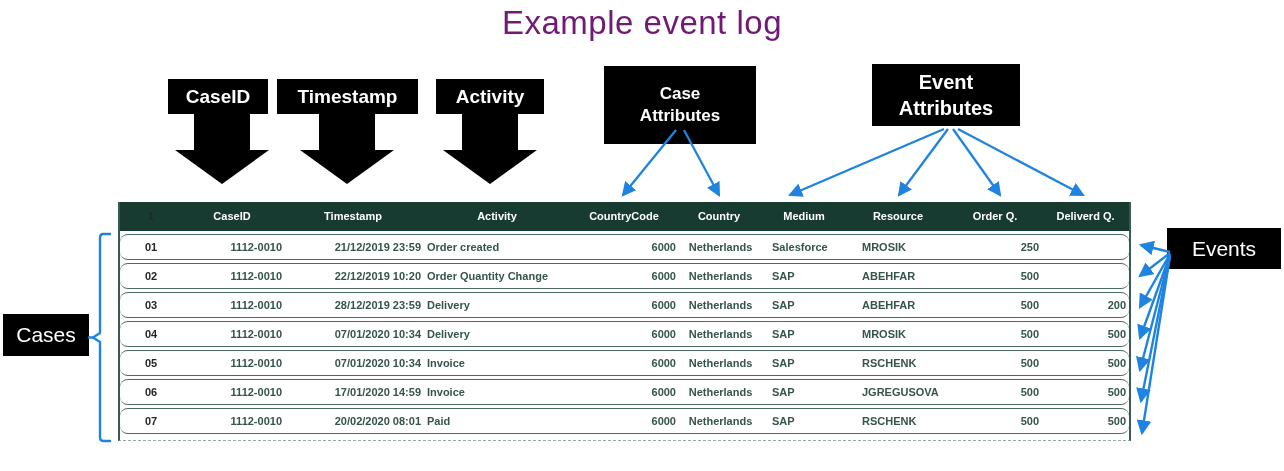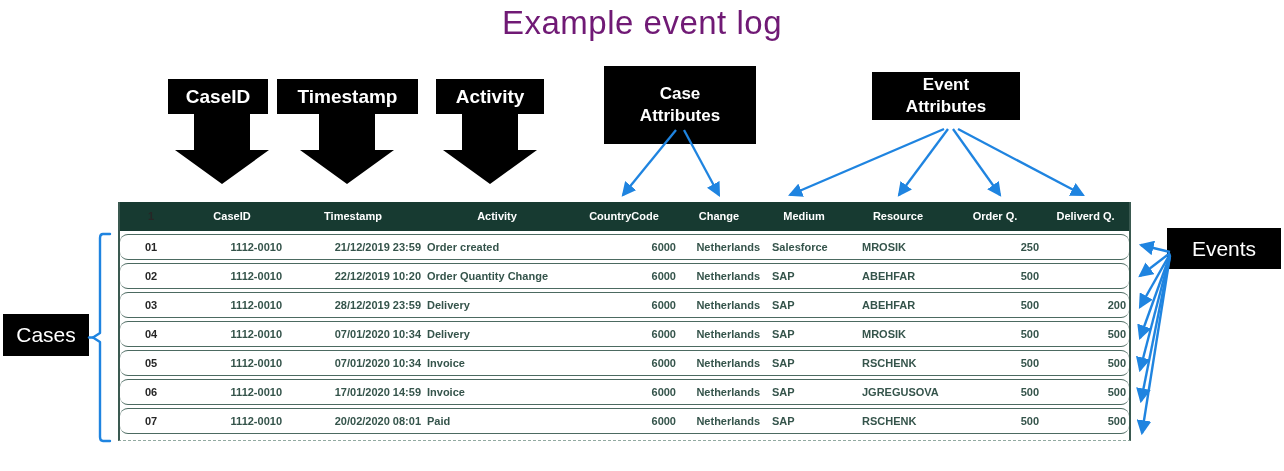--- a/index.html
+++ b/index.html
@@ -15,21 +15,21 @@
   
   .blackbox{
     position:absolute;background:#000;color:#fff;display:flex;
     align-items:center;justify-content:center;text-align:center;
   }
   .blackbox.bold{font-weight:700;}
   #caseid-box{left:168px;top:79px;width:100px;height:35px;font-size:19px;}
   #timestamp-box{left:277px;top:79px;width:141px;height:35px;font-size:19px;}
   #activity-box{left:436px;top:79px;width:108px;height:35px;font-size:19px;}
   #case-attributes-box{left:604px;top:66px;width:152px;height:78px;font-size:17px;line-height:1.3;white-space:pre-line;}
-  #event-attributes-box{left:872px;top:72px;width:148px;height:48px;font-size:17px;line-height:1.3;white-space:pre-line;}
+  #event-attributes-box{left:872px;top:64px;width:148px;height:62px;font-size:20px;line-height:1.3;white-space:pre-line;}
   #cases-box{left:3px;top:314px;width:86px;height:42px;font-size:21px;font-weight:400;}
   #events-box{left:1167px;top:228px;width:114px;height:41px;font-size:21px;font-weight:400;}
   
   #overlay{position:absolute;left:0;top:0;width:1284px;height:471px;pointer-events:none;z-index:6;}
   
   #event-table{
     position:absolute;left:118px;top:202px;width:1013px;box-sizing:border-box;
     border-left:2px solid #3a5950;border-right:2px solid #3a5950;
     border-bottom:1px dashed #92aaa1;padding-bottom:6px;background:#fff;
   }
@@ -48,21 +48,21 @@
     border-top:1px solid #4c6a61;border-bottom:1px solid #4c6a61;
     font-size:11px;font-weight:700;color:#35544b;border-radius:8px;
   }
   .cell{overflow:visible;white-space:nowrap;box-sizing:border-box;line-height:1;}
   
   .c0{text-align:center;color:#262626;}
   .c1{text-align:right;padding-left:12px;}
   .c2{text-align:right;padding-right:3px;}
   .c3{text-align:left;padding-left:3px;}
   .c4{text-align:right;padding-right:2px;}
-  .c5{text-align:right;padding-left:3px;}
+  .c5{text-align:center;padding-left:3px;}
   .c6{text-align:left;padding-left:12px;}
   .c7{text-align:left;padding-left:14px;}
   .c8{text-align:right;padding-right:3px;}
   .c9{text-align:right;padding-right:3px;}
   .thead .c0,.thead .c1,.thead .c2,.thead .c3,.thead .c4,
   .thead .c5,.thead .c6,.thead .c7,.thead .c8,.thead .c9{
     text-align:center;padding:0;
   }
 </style>
 </head>
@@ -83,21 +83,21 @@
   <div id="cases-box" class="blackbox">Cases</div>
   <div id="events-box" class="blackbox">Events</div>
 
   <div id="event-table">
     <div class="trow thead">
       <div class="cell c0">1</div>
       <div class="cell c1">CaseID</div>
       <div class="cell c2">Timestamp</div>
       <div class="cell c3">Activity</div>
       <div class="cell c4">CountryCode</div>
-      <div class="cell c5">Change</div>
+      <div class="cell c5">Country</div>
       <div class="cell c6">Medium</div>
       <div class="cell c7">Resource</div>
       <div class="cell c8">Order Q.</div>
       <div class="cell c9">Deliverd Q.</div>
     </div>
     <div id="table-body">
       <div class="trow tbody-row">
         <div class="cell c0">01</div>
         <div class="cell c1">1112-0010</div>
         <div class="cell c2">21/12/2019 23:59</div>

